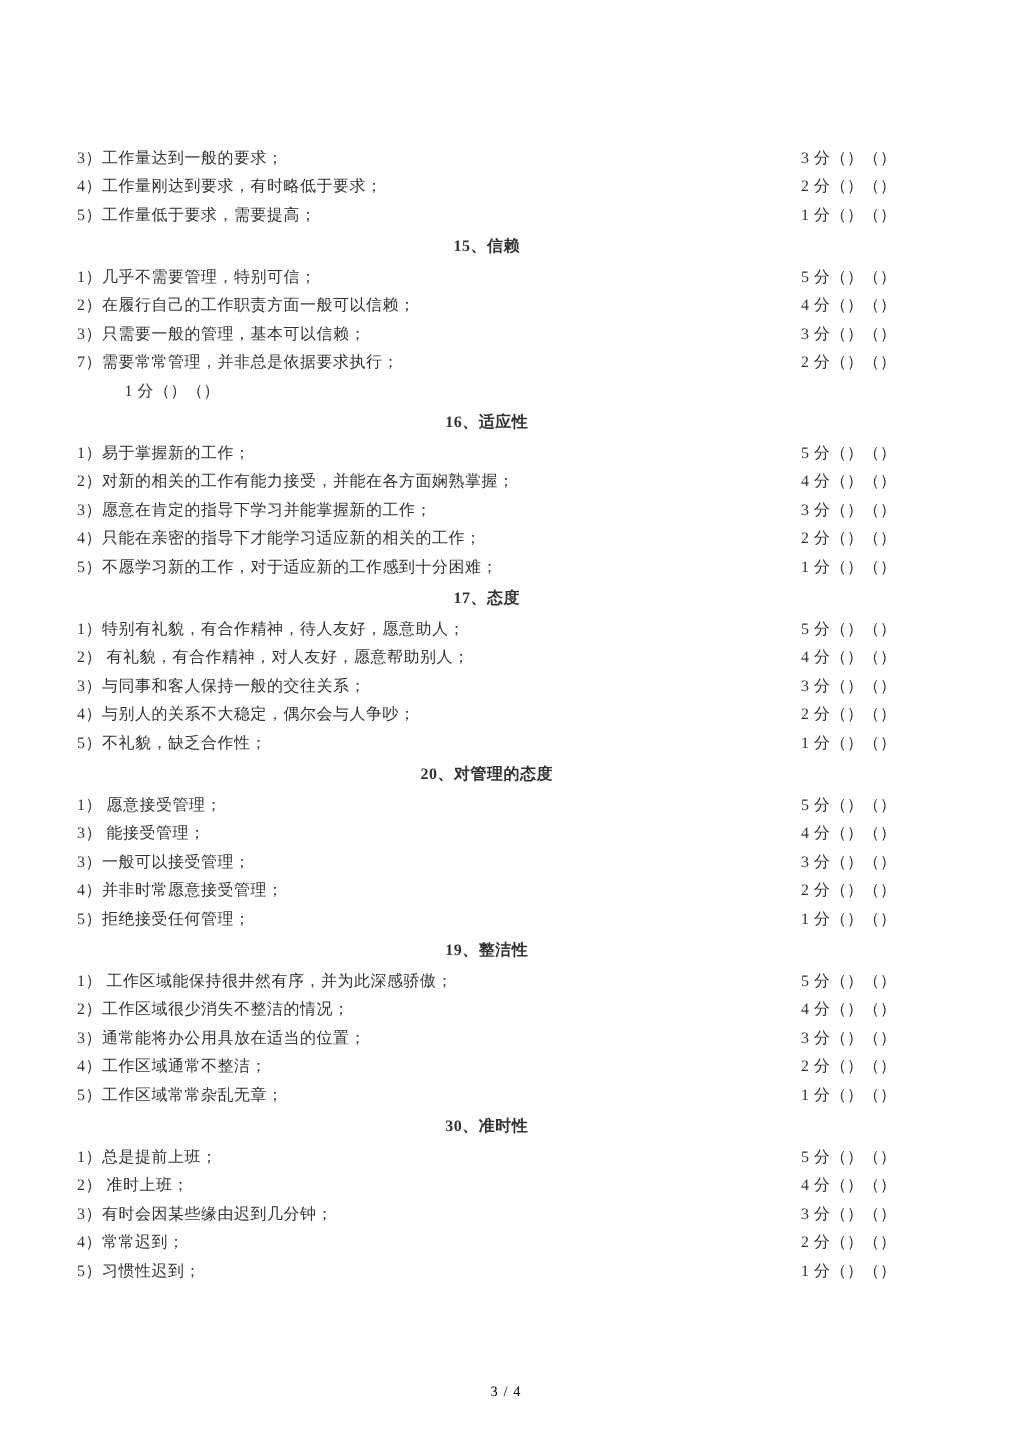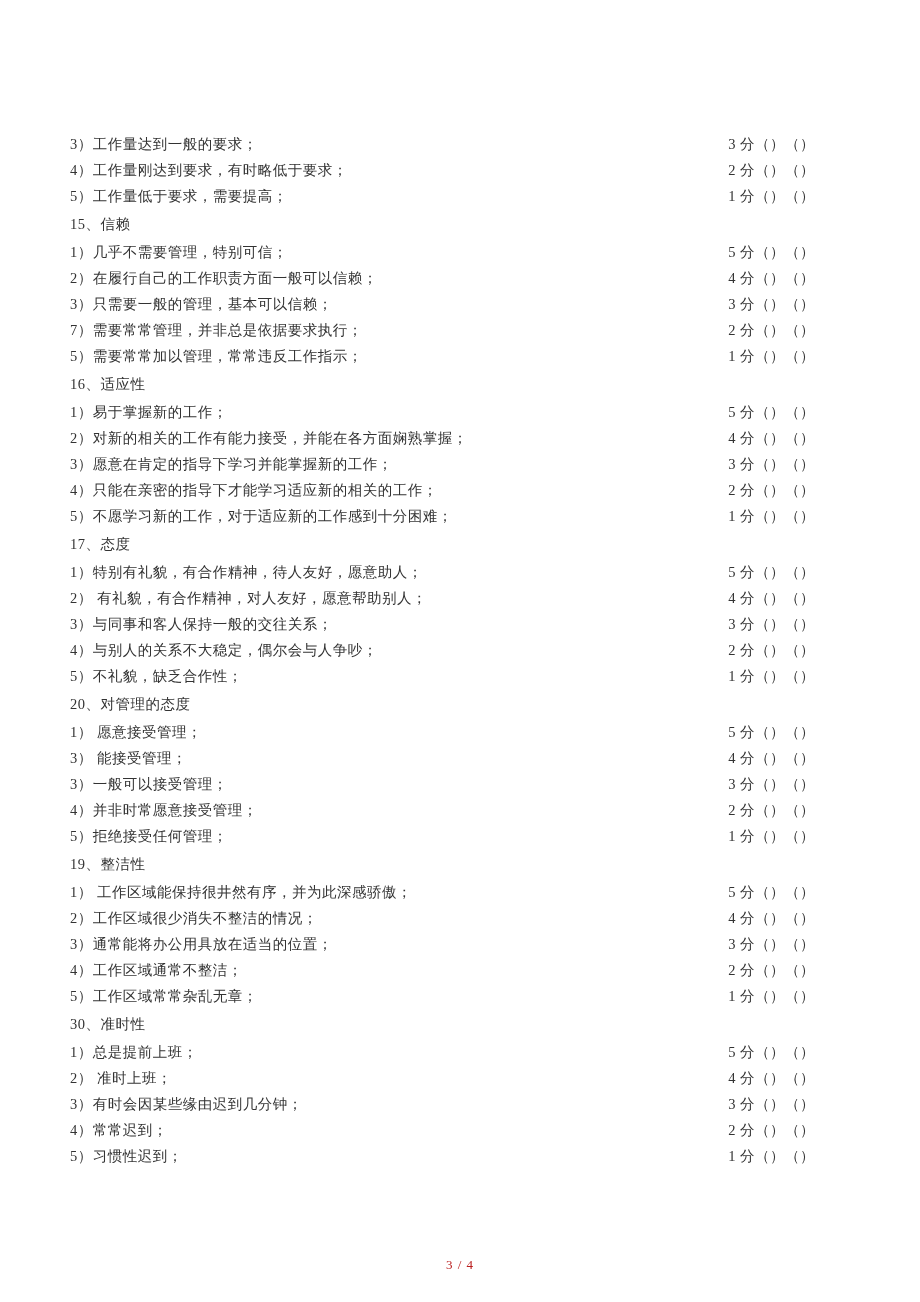--- a/index.html
+++ b/index.html
@@ -18,22 +18,23 @@
     position: relative;
   }
   .row {
     display: flex;
     align-items: baseline;
     font-size: 14.5px;
     line-height: 26px;
     letter-spacing: 0.5px;
   }
   .row.heading {
-    font-weight: normal;
+    font-weight: bold;
     margin: 2px 0;
+    text-align: center;
   }
   .row .text {
     flex: 1 1 auto;
     min-width: 0;
   }
   .row .score {
     width: 100px;
     text-align: right;
     white-space: nowrap;
   }
@@ -43,21 +44,21 @@
     white-space: nowrap;
   }
   .footer {
     position: absolute;
     bottom: 45px;
     left: 0;
     right: 0;
     text-align: center;
     font-size: 13px;
     letter-spacing: 1px;
-    color: #b91c1c;
+    color: #000000;
   }
 </style>
 </head>
 <body>
 
 <div class="page">
   <div id="content">
       <div class="row">
         <span class="text">3）工作量达到一般的要求；</span>
         <span class="score"><span>3 分</span><span>（</span><span>）</span></span>
@@ -90,21 +91,20 @@
         <span class="text">3）只需要一般的管理，基本可以信赖；</span>
         <span class="score"><span>3 分</span><span>（</span><span>）</span></span>
         <span class="blank"><span>（</span><span>）</span></span>
       </div>
       <div class="row">
         <span class="text">7）需要常常管理，并非总是依据要求执行；</span>
         <span class="score"><span>2 分</span><span>（</span><span>）</span></span>
         <span class="blank"><span>（</span><span>）</span></span>
       </div>
       <div class="row">
-        <span class="text">5）需要常常加以管理，常常违反工作指示；</span>
         <span class="score"><span>1 分</span><span>（</span><span>）</span></span>
         <span class="blank"><span>（</span><span>）</span></span>
       </div>
       <div class="row heading">
         <span class="text">16、适应性</span>
       </div>
       <div class="row">
         <span class="text">1）易于掌握新的工作；</span>
         <span class="score"><span>5 分</span><span>（</span><span>）</span></span>
         <span class="blank"><span>（</span><span>）</span></span>

